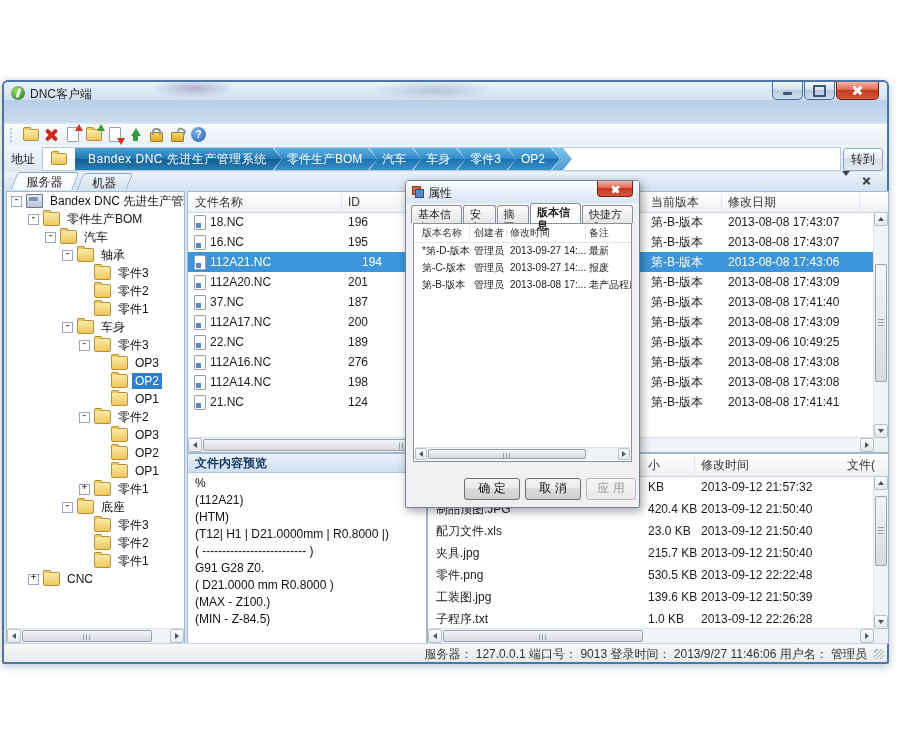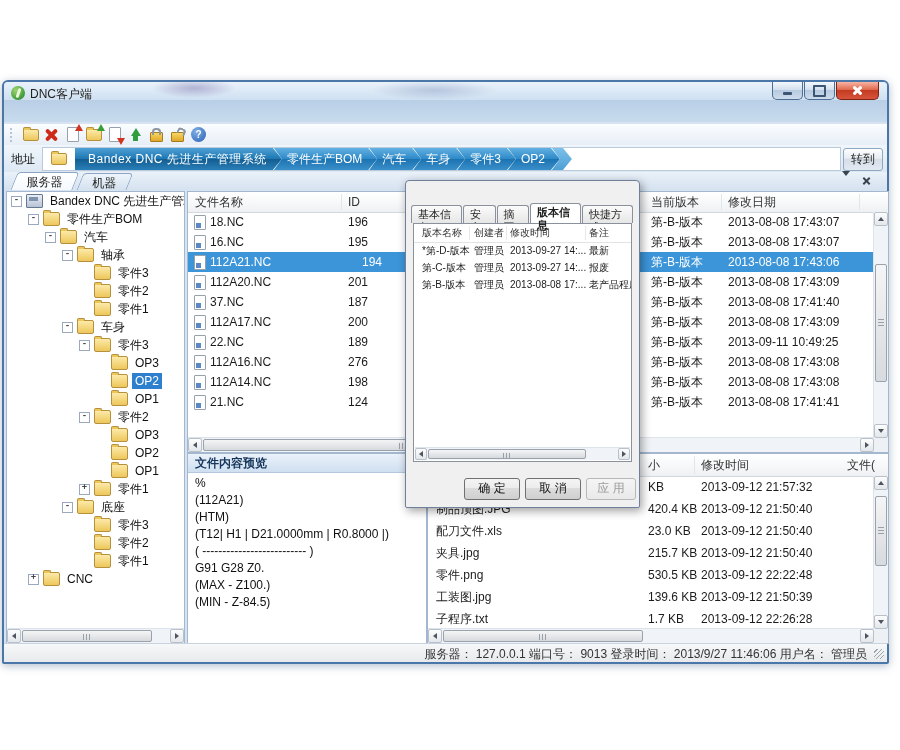--- a/index.html
+++ b/index.html
@@ -473,21 +473,21 @@
               <span class="c" style="left:160px">200</span>
               <span class="c" style="left:463px">第-B-版本</span>
               <span class="c" style="left:540px">2013-08-08 17:43:09</span>
             </div>
 
             <div class="frow">
               <span class="doc fdoc nc"></span>
               <span class="c" style="left:22px">22.NC</span>
               <span class="c" style="left:160px">189</span>
               <span class="c" style="left:463px">第-B-版本</span>
-              <span class="c" style="left:540px">2013-09-11 10:49:25</span>
+              <span class="c" style="left:540px">2013-09-06 10:49:25</span>
             </div>
 
             <div class="frow">
               <span class="doc fdoc nc"></span>
               <span class="c" style="left:22px">112A16.NC</span>
               <span class="c" style="left:160px">276</span>
               <span class="c" style="left:463px">第-B-版本</span>
               <span class="c" style="left:540px">2013-08-08 17:43:08</span>
             </div>
 
@@ -531,20 +531,21 @@
 
             <div class="pline">(HTM)</div>
 
             <div class="pline">(T12| H1 | D21.0000mm | R0.8000 |)</div>
 
             <div class="pline">( -------------------------- )</div>
 
 
             <div class="pline">G91 G28 Z0.</div>
 
+            <div class="pline">( D21.0000 mm R0.8000 )</div>
 
             <div class="pline">(MAX - Z100.)</div>
 
             <div class="pline">(MIN - Z-84.5)</div>
 
         </div>
       </div>
 
       <div class="panel attach">
         <div class="lheader" style="height:22px">
@@ -586,21 +587,21 @@
             </div>
 
             <div class="arow">
               <span class="ac" style="left:8px">工装图.jpg</span>
               <span class="ac" style="left:220px">139.6 KB</span>
               <span class="ac" style="left:273px">2013-09-12 21:50:39</span>
             </div>
 
             <div class="arow">
               <span class="ac" style="left:8px">子程序.txt</span>
-              <span class="ac" style="left:220px">1.7 KB</span>
+              <span class="ac" style="left:220px">1.0 KB</span>
               <span class="ac" style="left:273px">2013-09-12 22:26:28</span>
             </div>
 
         </div>
         <div class="sbv" style="right:0;top:22px;bottom:14px">
           <span class="sba u"></span>
           <span class="sbt" style="top:20px;height:70px"></span>
           <span class="sba d"></span>
         </div>
         <div class="sbh" style="left:0;right:14px;bottom:0">
@@ -612,20 +613,27 @@
       </div>
     </div>
 
     <div class="statusbar">
       <span class="status-text">服务器： 127.0.0.1 端口号： 9013 登录时间： 2013/9/27 11:46:06 用户名： 管理员</span>
       <span class="grip"></span>
     </div>
   </div>
 
   <div class="dialog">
+    <div class="dlg-title">
+      <span class="dlgico"></span>
+      <span class="dlg-title-text">属性</span>
+      <span class="dlg-close">
+          <span class="g-x"></span>
+        </span>
+    </div>
     <div class="dtabs">
 
         <span class="dtab">基本信息</span>
 
         <span class="dtab">安全</span>
 
         <span class="dtab">摘要</span>
 
         <span class="dtab active">版本信息</span>
 

